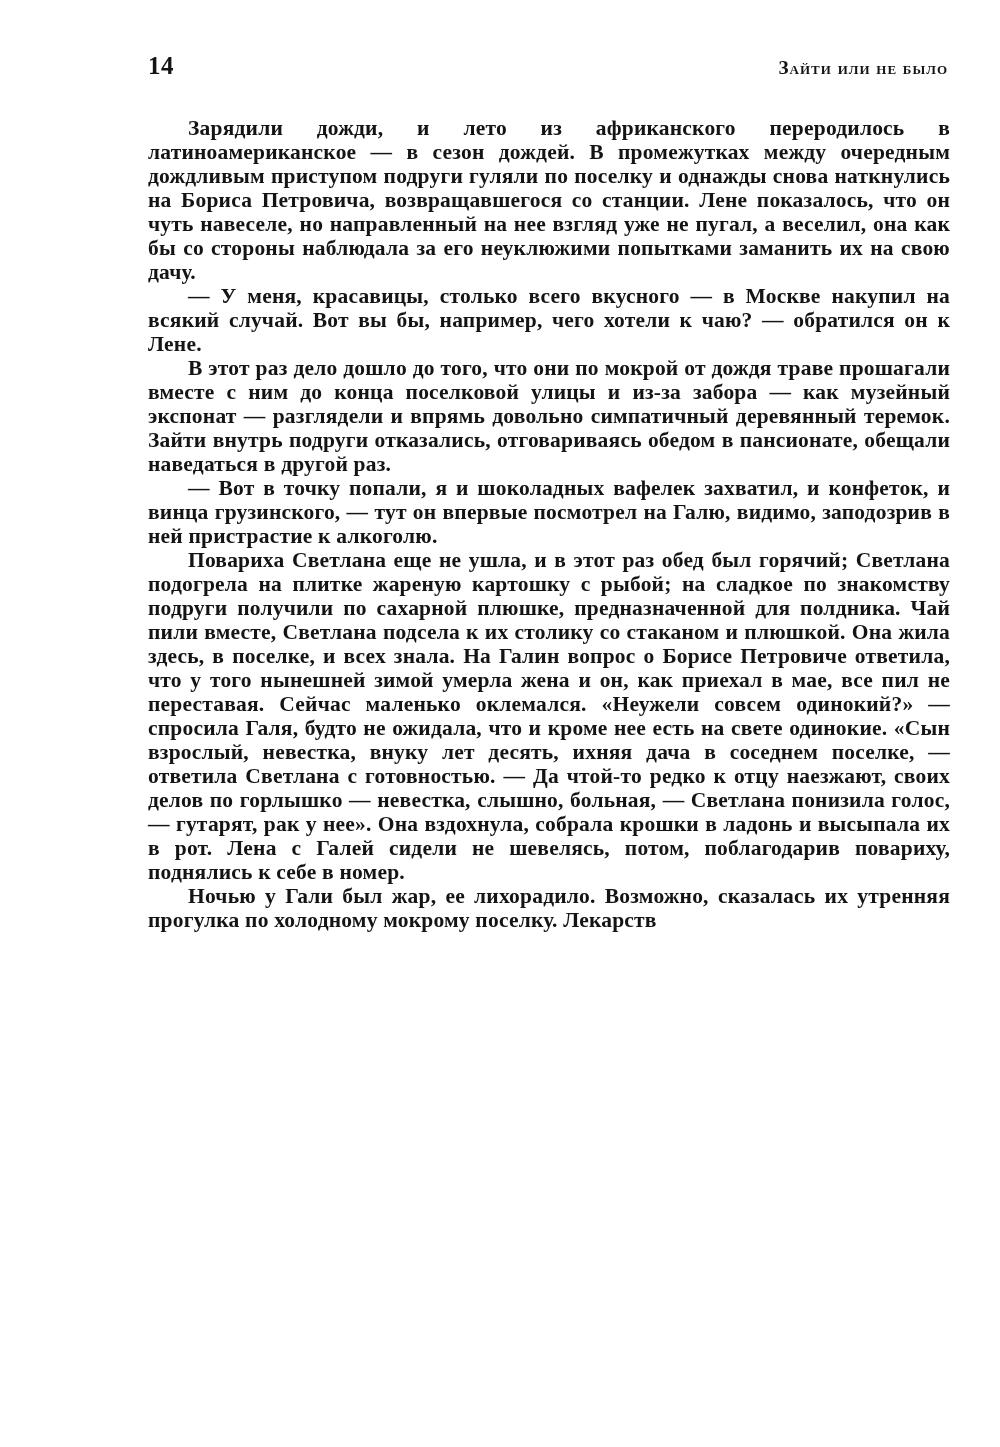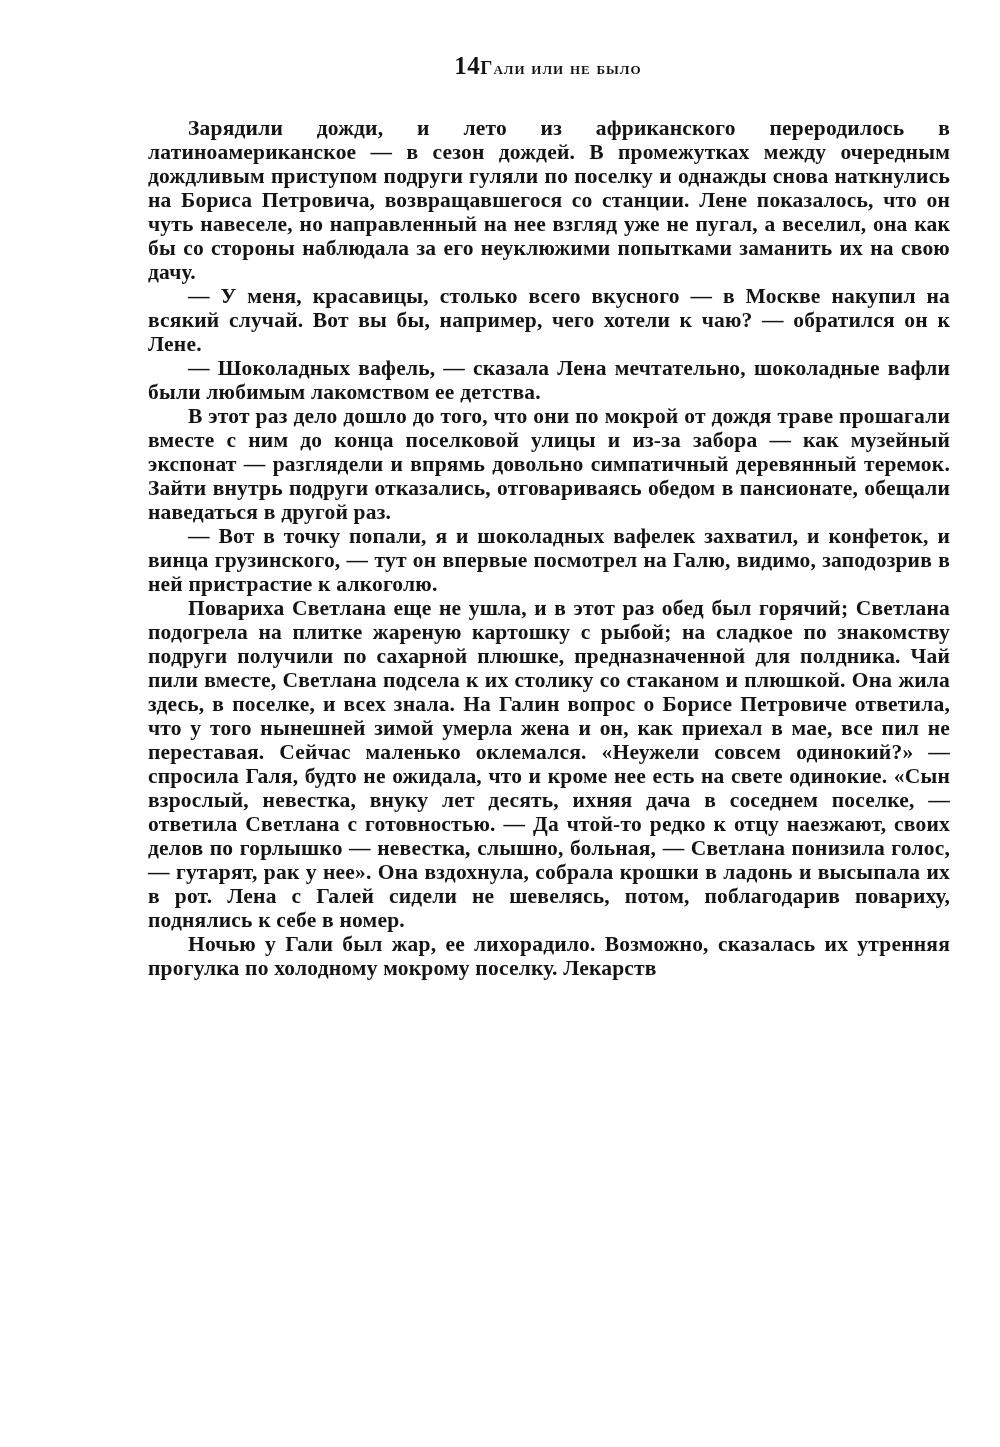--- a/index.html
+++ b/index.html
@@ -12,21 +12,21 @@
     width: 1000px;
     height: 1447px;
     background: #ffffff;
     color: #141414;
     font-family: "Liberation Serif", "DejaVu Serif", serif;
     overflow: hidden;
     box-sizing: border-box;
   }
   .running-head {
     display: flex;
-    justify-content: center;
+    justify-content: space-between;
     align-items: baseline;
     margin: 52px 52px 0 148px;
   }
   .page-number {
     font-size: 25px;
     font-weight: 700;
     letter-spacing: 0.5px;
   }
   .running-title {
     font-size: 19px;
@@ -48,26 +48,25 @@
     text-indent: 40px;
   }
 </style>
 </head>
 <body>
 
 <div class="page">
 
   <div class="running-head">
     <span class="page-number">14</span>
-    <span class="running-title">Гали или не было</span>
+    <span class="running-title">Зайти или не было</span>
   </div>
 
   <div class="text-block">
     <p>Зарядили дожди, и лето из африканского переродилось в латиноамериканское — в сезон дождей. В промежутках между очередным дождливым приступом подруги гуляли по поселку и однажды снова наткнулись на Бориса Петровича, возвращавшегося со станции. Лене показалось, что он чуть навеселе, но направленный на нее взгляд уже не пугал, а веселил, она как бы со стороны наблюдала за его неуклюжими попытками заманить их на свою дачу.</p>
     <p>— У меня, красавицы, столько всего вкусного — в Москве накупил на всякий случай. Вот вы бы, например, чего хотели к чаю? — обратился он к Лене.</p>
-    <p>— Шоколадных вафель, — сказала Лена мечтательно, шоколадные вафли были любимым лакомством ее детства.</p>
     <p>В этот раз дело дошло до того, что они по мокрой от дождя траве прошагали вместе с ним до конца поселковой улицы и из-за забора — как музейный экспонат — разглядели и впрямь довольно симпатичный деревянный теремок. Зайти внутрь подруги отказались, отговариваясь обедом в пансионате, обещали наведаться в другой раз.</p>
     <p>— Вот в точку попали, я и шоколадных вафелек захватил, и конфеток, и винца грузинского, — тут он впервые посмотрел на Галю, видимо, заподозрив в ней пристрастие к алкоголю.</p>
     <p>Повариха Светлана еще не ушла, и в этот раз обед был горячий; Светлана подогрела на плитке жареную картошку с рыбой; на сладкое по знакомству подруги получили по сахарной плюшке, предназначенной для полдника. Чай пили вместе, Светлана подсела к их столику со стаканом и плюшкой. Она жила здесь, в поселке, и всех знала. На Галин вопрос о Борисе Петровиче ответила, что у того нынешней зимой умерла жена и он, как приехал в мае, все пил не переставая. Сейчас маленько оклемался. «Неужели совсем одинокий?» — спросила Галя, будто не ожидала, что и кроме нее есть на свете одинокие. «Сын взрослый, невестка, внуку лет десять, ихняя дача в соседнем поселке, — ответила Светлана с готовностью. — Да чтой-то редко к отцу наезжают, своих делов по горлышко — невестка, слышно, больная, — Светлана понизила голос, — гутарят, рак у нее». Она вздохнула, собрала крошки в ладонь и высыпала их в рот. Лена с Галей сидели не шевелясь, потом, поблагодарив повариху, поднялись к себе в номер.</p>
     <p>Ночью у Гали был жар, ее лихорадило. Возможно, сказалась их утренняя прогулка по холодному мокрому поселку. Лекарств</p>
   </div>
 
 </div>
 
 </body></html>

